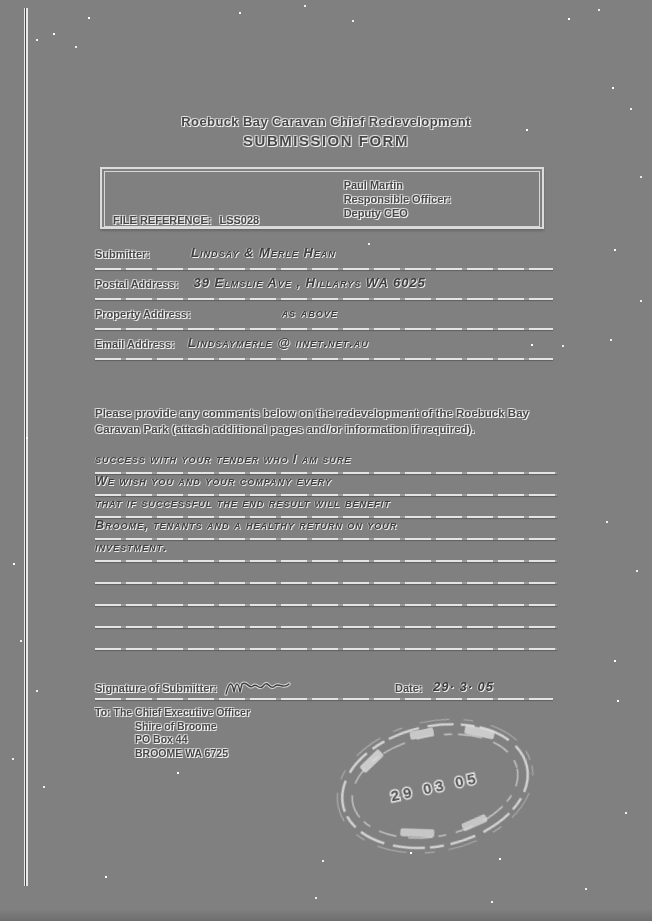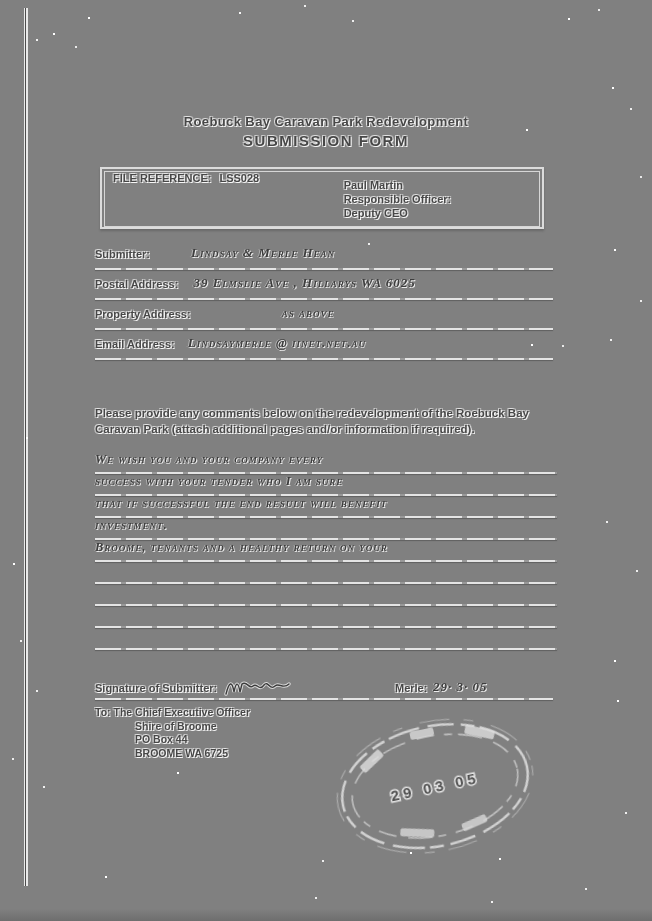--- a/index.html
+++ b/index.html
@@ -32,41 +32,41 @@
       499px 858px #fff, 585px 888px #eee, 105px 876px #fff, 315px 897px #eee,
       491px 901px #f2f2f2, 352px 20px #eee;
   }
   
   .print{
     color:var(--ink,#474747); font-weight:700;
     text-shadow:1px 1px 0 rgba(255,255,255,.9), -1px -1px 0 rgba(255,255,255,.6),
                 1px -1px 0 rgba(255,255,255,.45), -1px 1px 0 rgba(255,255,255,.45);
   }
   .hand{
-    font-family:Liberation Serif, serif; font-style:italic; font-variant:small-caps;
+    font-family:Liberation Sans, sans-serif; font-style:italic; font-variant:small-caps;
     color:#3d3d3d; font-weight:700; letter-spacing:1px;
     text-shadow:1px 1px 0 rgba(255,255,255,.85), -1px 0 0 rgba(255,255,255,.4);
   }
   .rule{
     height:2px;
     background:repeating-linear-gradient(90deg,#e4e4e4 0 26px,rgba(228,228,228,.25) 26px 31px);
     box-shadow:0 1px 1px rgba(70,70,70,.55);
   }
   
   .title-block{position:absolute; top:114px; left:0; width:100%; text-align:center;}
   .title-main{font-size:13px; letter-spacing:.4px;}
   .title-sub{font-size:15px; letter-spacing:1.5px; margin-top:3px;}
 
   .ref-box{
     position:absolute; left:100px; top:167px; width:436px; height:54px;
     border:2px solid #dcdcdc; padding:2px;
     box-shadow:0 2px 2px rgba(70,70,70,.4);
   }
   .ref-box-inner{border:1px solid #d6d6d6; height:100%; display:flex;}
-  .ref-left{flex:1.15; display:flex; align-items:flex-start; gap:8px; padding-left:8px; font-size:11px;}
+  .ref-left{flex:1.15; display:flex; align-items:flex-end; gap:8px; padding-left:8px; font-size:11px;}
   .ref-right{flex:1; padding:2px 0 0 6px; font-size:11px; line-height:1.25;}
   .ref-right .officer-name{margin-top:5px;}
 
   .fields{position:absolute; left:95px; top:246px; width:458px;}
   .field-row{position:relative; height:22px; margin-bottom:8px; font-size:11px;}
   .field-row .rule{position:absolute; left:0; right:0; bottom:-2px;}
   .field-value{font-size:13px; position:relative; top:-1px;}
   .fv-0{margin-left:38px;} .fv-1{margin-left:12px;text-align:center;} .fv-2{margin-left:88px;}
   .fv-3{margin-left:42px;} .fv-4{margin-left:10px;}
 
@@ -95,21 +95,21 @@
 </style>
 </head>
 <body>
 
 <div class="page" style="--bg: #808080; --ink: #474747;">
   <div class="left-edge"></div>
   <div class="speckles"></div>
   <div class="bottom-edge"></div>
 
   <div class="title-block">
-    <div class="print title-main">Roebuck Bay Caravan Park Redevelopment</div>
+    <div class="print title-main">Roebuck Bay Caravan Chief Redevelopment</div>
     <div class="print title-sub">SUBMISSION FORM</div>
   </div>
 
   <div class="ref-box">
     <div class="ref-box-inner">
       <div class="ref-left">
         <span class="print">FILE REFERENCE:</span>
         <span class="print">LSS028</span>
       </div>
       <div class="ref-right">
@@ -140,37 +140,37 @@
       <span class="print">Email Address:</span>
       <span class="hand field-value fv-4">Lindsaymerle @ iinet.net.au</span>
       <div class="rule"></div>
     </div>
   </div>
 
   <div class="instructions print">Please provide any comments below on the redevelopment of the Roebuck Bay Caravan Park (attach additional pages and/or information if required).</div>
 
   <div class="comments">
     <div class="comment-line">
+      <span class="hand">success with your tender who I am sure</span>
+      <div class="rule"></div>
+    </div>
+    <div class="comment-line">
       <span class="hand">We wish you and your company every</span>
       <div class="rule"></div>
     </div>
     <div class="comment-line">
-      <span class="hand">success with your tender who I am sure</span>
-      <div class="rule"></div>
-    </div>
-    <div class="comment-line">
       <span class="hand">that if successful the end result will benefit</span>
       <div class="rule"></div>
     </div>
     <div class="comment-line">
+      <span class="hand">Broome, tenants and a healthy return on your</span>
+      <div class="rule"></div>
+    </div>
+    <div class="comment-line">
       <span class="hand">investment.</span>
-      <div class="rule"></div>
-    </div>
-    <div class="comment-line">
-      <span class="hand">Broome, tenants and a healthy return on your</span>
       <div class="rule"></div>
     </div>
     <div class="blank-line">
         <div class="rule"></div>
       </div>
     <div class="blank-line">
         <div class="rule"></div>
       </div>
     <div class="blank-line">
         <div class="rule"></div>
@@ -179,21 +179,21 @@
         <div class="rule"></div>
       </div>
   </div>
 
   <div class="sig-row">
     <span class="print sig-label">Signature of Submitter:</span>
     <svg class="sig-scribble" width="70" height="24" viewBox="0 0 70 24">
       <path d="M3 18 C6 6,9 4,11 16 C13 6,15 5,17 16 L19 8 C24 4,26 14,30 10 C34 6,36 16,41 9 C45 4,47 15,52 10 C56 6,60 14,66 8" fill="none" stroke="#f0f0f0" stroke-width="3.4" stroke-linecap="round" opacity=".8"></path>
       <path d="M3 18 C6 6,9 4,11 16 C13 6,15 5,17 16 L19 8 C24 4,26 14,30 10 C34 6,36 16,41 9 C45 4,47 15,52 10 C56 6,60 14,66 8" fill="none" stroke="#3d3d3d" stroke-width="1.4" stroke-linecap="round"></path>
     </svg>
-    <span class="print date-label">Merle:</span>
+    <span class="print date-label">Date:</span>
     <span class="hand date-value">29· 3· 05</span>
     <div class="rule"></div>
   </div>
 
   <div class="recipient">
     <div class="print">To: The Chief Executive Officer</div>
     <div class="print indent">Shire of Broome</div>
     <div class="print indent">PO Box 44</div>
     <div class="print indent">BROOME WA 6725</div>
   </div>

